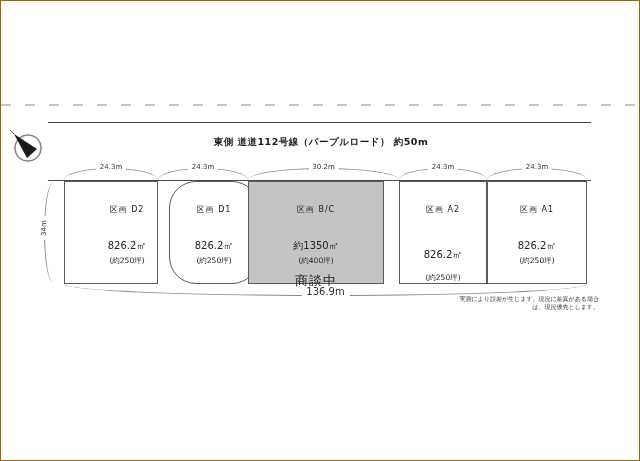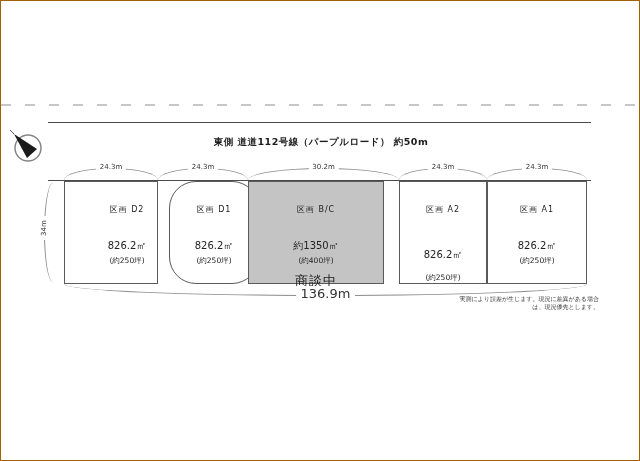--- a/index.html
+++ b/index.html
@@ -31,21 +31,21 @@
   .plot .p-status{margin-top:6px;font-size:13px;color:#222;letter-spacing:1px;}
 
   .brace-left{position:absolute;left:43px;top:182px;width:9px;height:99px;
     border-left:1px solid #8a8a8a;border-radius:9px 0 0 9px / 50px 0 0 50px;}
   .dim-left{position:absolute;left:31px;top:223px;width:24px;text-align:center;
     font-size:7px;color:#333;background:#fff;transform:rotate(-90deg);}
 
   .brace-bottom{position:absolute;left:63px;top:283px;width:523px;height:11px;
     border-bottom:1px solid #8a8a8a;border-radius:0 0 50% 50% / 0 0 100% 100%;}
   .brace-bottom .dim{position:absolute;left:50%;top:2px;transform:translateX(-50%);
-    background:#fff;padding:0 5px;font-size:13px;color:#333;white-space:nowrap;}
+    background:#fff;padding:0 5px;font-size:10px;color:#333;white-space:nowrap;}
 
   .disclaimer{position:absolute;left:448px;top:294px;width:150px;text-align:right;
     font-size:6px;color:#3a3a3a;line-height:1.3;}
 
   .address{position:absolute;left:0;top:328px;width:640px;text-align:center;
     font-size:10.5px;font-weight:bold;color:#111;letter-spacing:.5px;}
 </style>
 </head>
 <body>
 

